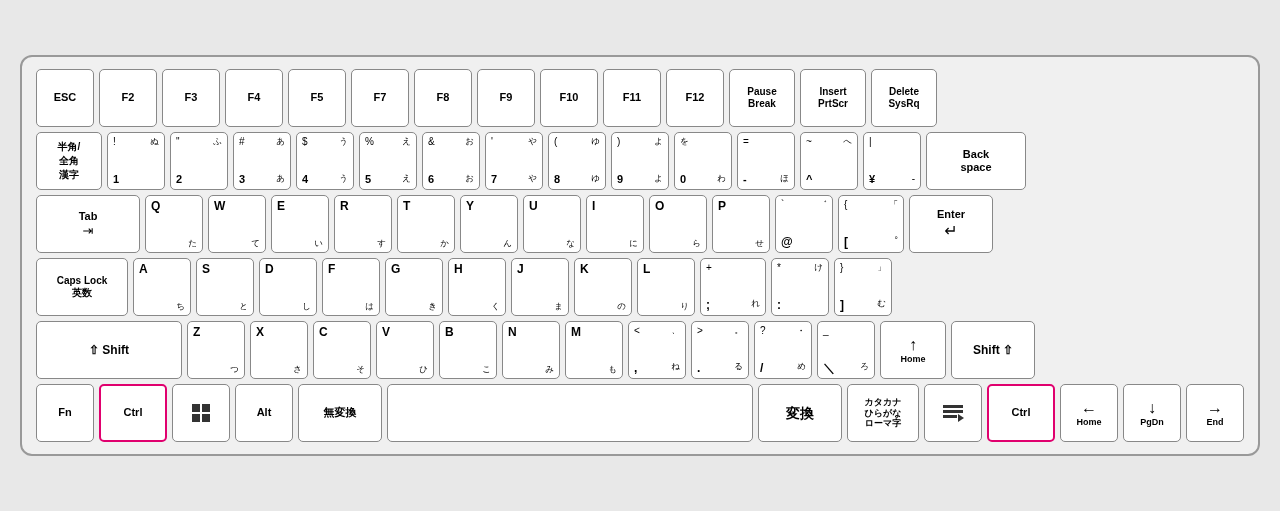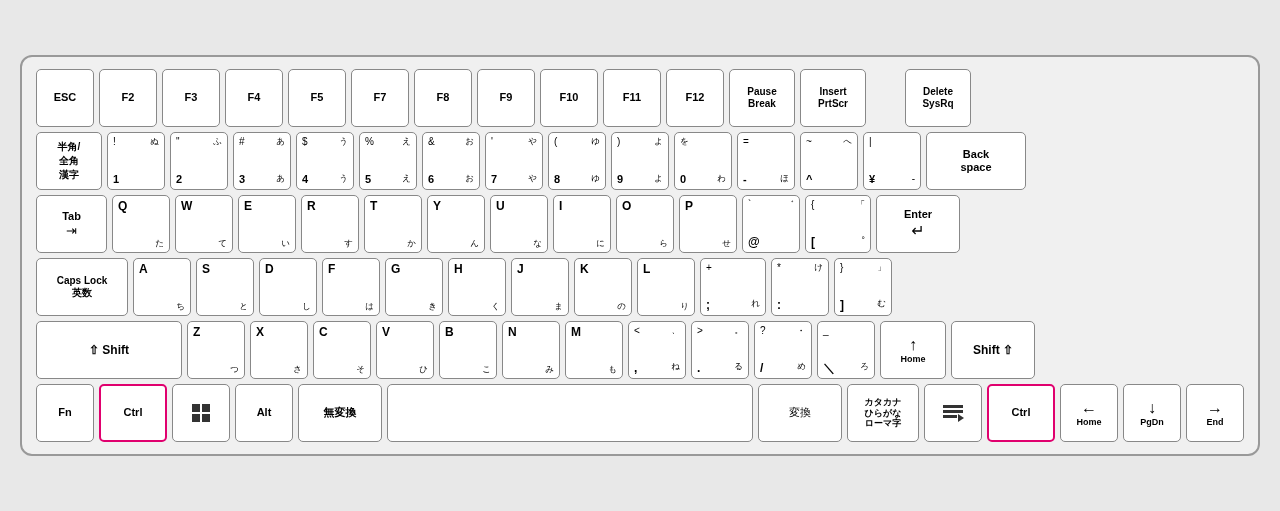--- a/index.html
+++ b/index.html
@@ -45,29 +45,29 @@
     }
     .key .label { font-size: 11px; font-weight: bold; line-height: 1.2; }
     .key-highlight {
       border: 2.5px solid #e0006e !important;
     }
     
     .key-esc { width: 58px; }
     .key-f { width: 58px; }
     .key-pause { width: 66px; }
     .key-insert { width: 66px; }
-    .key-delete { width: 66px; margin-left: 34px; }
+    .key-delete { width: 66px; }
 
     
     .key-hankaku { width: 66px; min-height: 58px; }
     .key-num { width: 58px; }
     .key-backspace { width: 100px; }
 
     
-    .key-tab { width: 71px; }
+    .key-tab { width: 104px; }
     .key-qwerty { width: 58px; }
     .key-bracket-r { width: 66px; }
     .key-enter { width: 84px; }
 
     
     .key-capslock { width: 92px; }
     .key-asdf { width: 58px; }
     .key-colon { width: 66px; }
     .key-bracket2 { width: 58px; }
 
@@ -686,21 +686,21 @@
         </div>
     </div>
     <div class="key key-muhenkan">
       <div class="center-content">
           <span style="font-size:11px;font-weight:bold">無変換</span>
         </div>
     </div>
     <div class="key key-space"></div>
     <div class="key key-henkan">
       <div class="center-content">
-          <span style="font-size:11px;font-weight:normal">変換</span>
+          <span style="font-size:14px;font-weight:bold">変換</span>
         </div>
     </div>
     <div class="key key-katakana">
       <div class="center-content">
           <span style="font-size:9px;font-weight:bold;text-align:center">カタカナ<br>ひらがな<br>ローマ字</span>
         </div>
     </div>
     <div class="key key-app">
       <div class="center-content">
         <svg width="22" height="20" viewBox="0 0 22 20">

